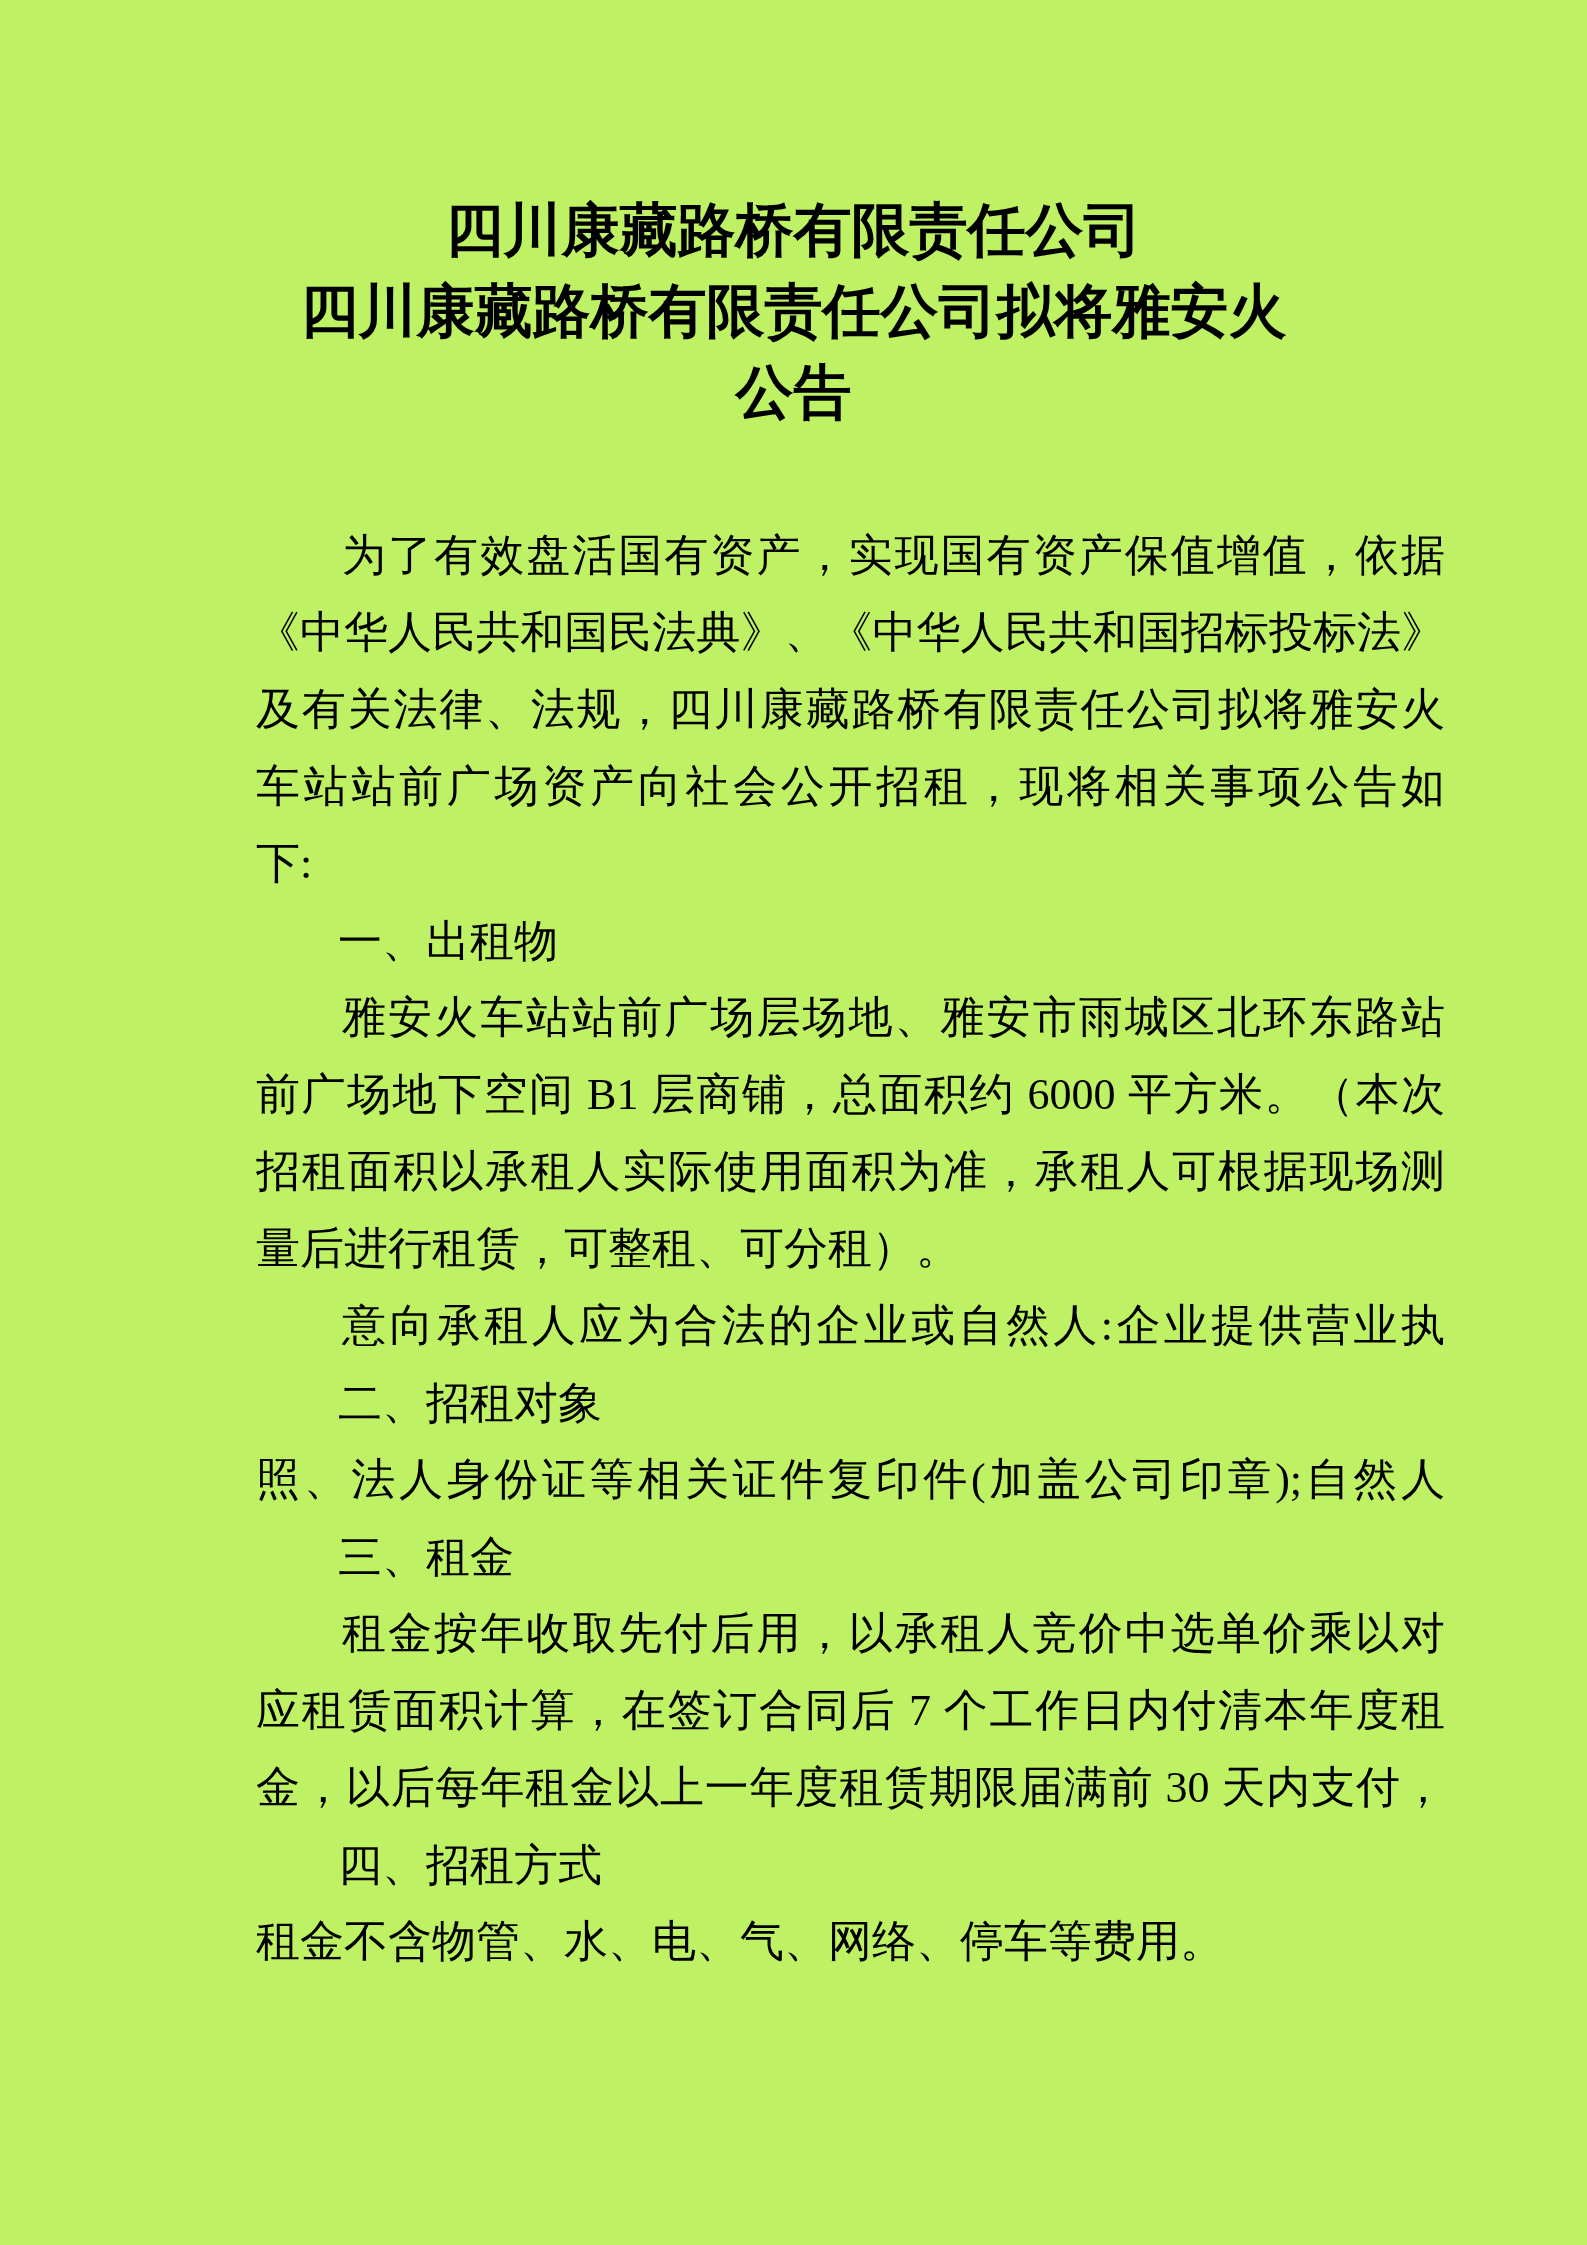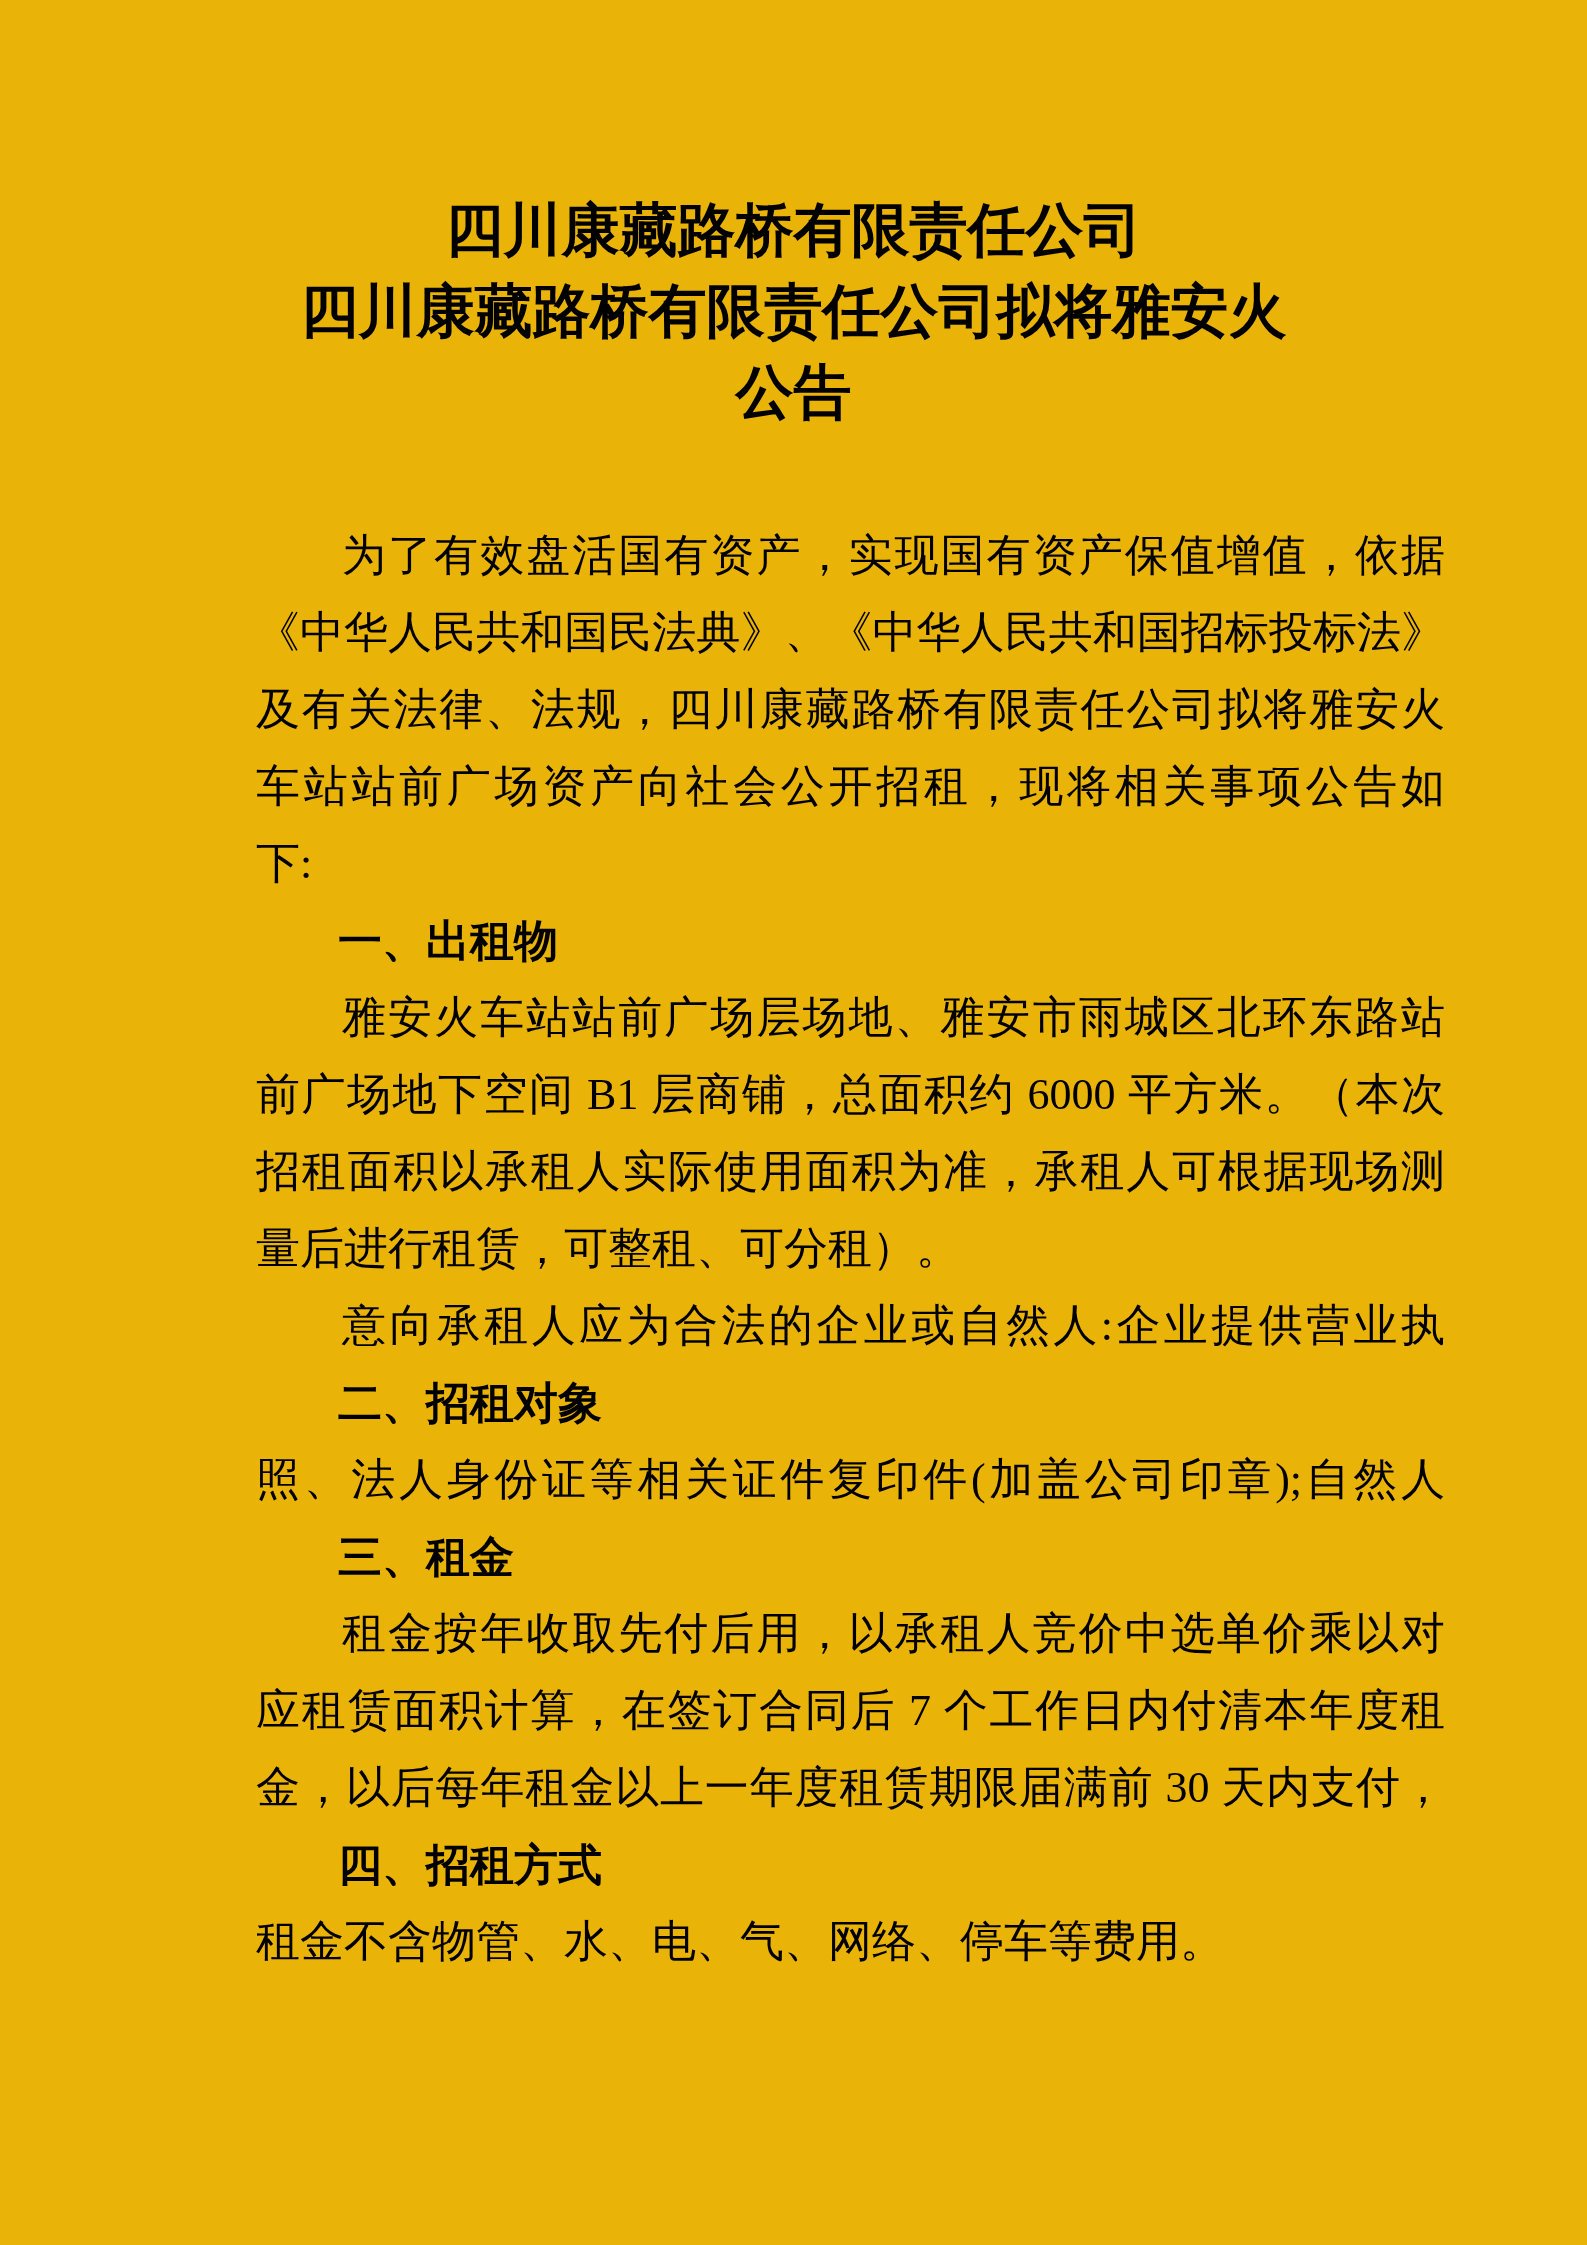--- a/index.html
+++ b/index.html
@@ -4,21 +4,21 @@
 <style>
   html, body { margin: 0; padding: 0; }
   body {
     width: 1587px; height: 2245px;
     background: #ffffff;
     font-family: "Liberation Serif", "DejaVu Serif", serif;
   }
   .page {
     position: relative;
     width: 1587px; height: 2245px;
-    background: #eab308;
+    background: #bef264;
     color: #000000;
     overflow: hidden;
   }
   .doc-title {
     position: absolute;
     top: 190px; left: 0;
     width: 1587px;
     text-align: center;
     font-family: "Liberation Serif", "DejaVu Serif", serif;
     font-weight: 700;
@@ -40,21 +40,21 @@
   }
   .j { 
     text-align: justify;
     text-align-last: justify;
   }
   .ind { 
     text-indent: 86px;
   }
   .h { 
     font-family: "Liberation Sans", "DejaVu Sans", sans-serif;
-    font-weight: 700;
+    font-weight: 400;
     font-size: 44px;
     text-indent: 82px;
   }
 </style>
 </head>
 <body>
 
 <div class="page">
 
   <header class="doc-title">

